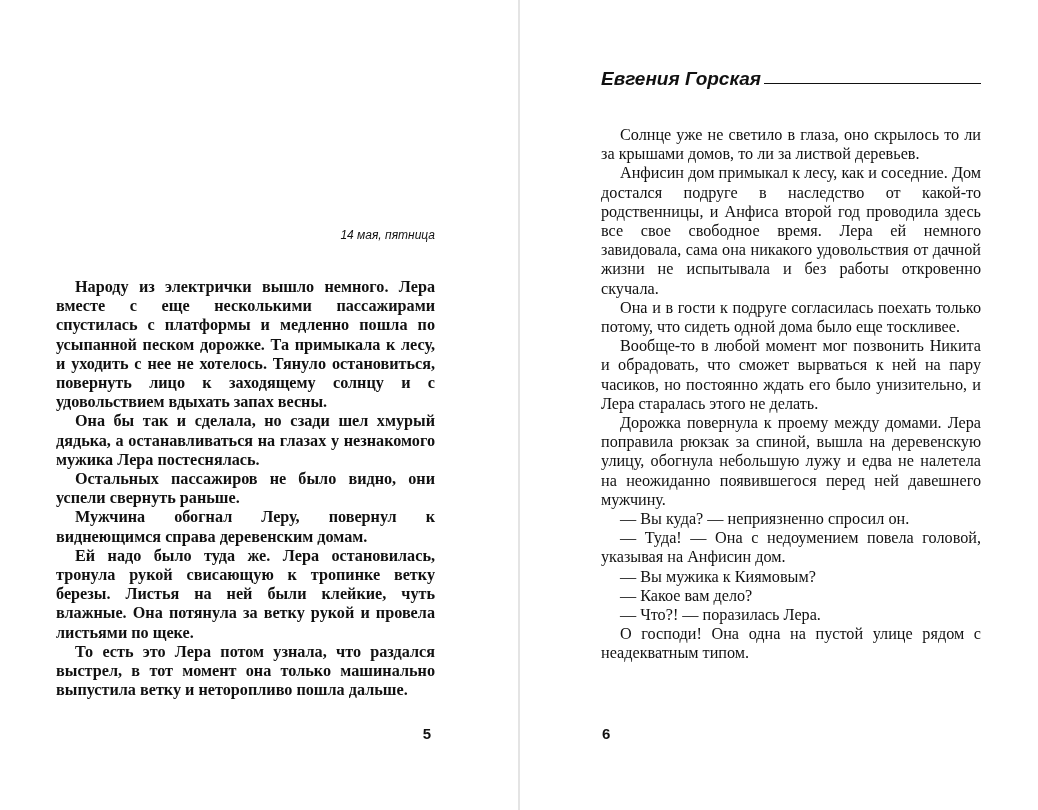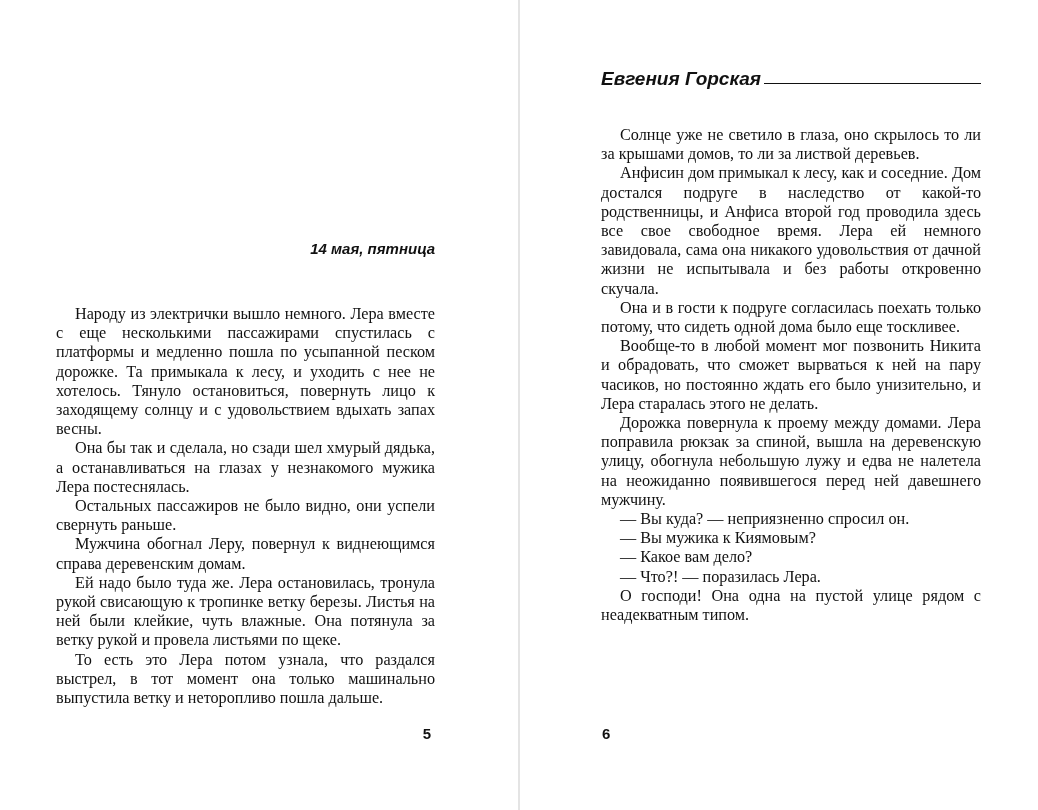--- a/index.html
+++ b/index.html
@@ -37,25 +37,25 @@
       left: 56px;
       width: 379px;
     }
     .page-right {
       left: 601px;
       width: 380px;
     }
     .chapter-title {
       position: absolute;
       right: 0;
-      top: 238px;
+      top: 224px;
       font-family: "Liberation Sans", "DejaVu Sans", sans-serif;
-      font-weight: bold;
+      font-weight: normal;
       font-style: italic;
-      font-size: 15px;
+      font-size: 12px;
       line-height: 22px;
       white-space: nowrap;
     }
     .running-head {
       position: absolute;
       left: 0;
       top: 67px;
       width: 380px;
       display: flex;
       align-items: flex-end;
@@ -79,21 +79,21 @@
     .body-text {
       position: absolute;
       left: 0;
       width: 100%;
       font-size: 16.2px;
       line-height: 19.2px;
       text-align: justify;
       hyphens: manual;
       margin-top: 27px;
     }
-    .page-left .body-text { top: 278px; }
+    .page-left .body-text { top: 251px; font-weight: bold; }
     .page-right .body-text { top: 99px; }
     .body-text p {
       margin: 0;
       text-indent: 19px;
     }
     .page-number {
       position: absolute;
       top: 724px;
       font-family: "Liberation Sans", "DejaVu Sans", sans-serif;
       font-weight: bold;
@@ -128,20 +128,21 @@
       <span class="author">Евгения Горская</span>
       <span class="rule"></span>
     </div>
     <div class="body-text">
       <p>Солнце уже не светило в глаза, оно скрылось то ли за крышами домов, то ли за листвой деревьев.</p>
       <p>Анфисин дом примыкал к лесу, как и соседние. Дом достался подруге в наследство от какой-то родственницы, и Анфиса второй год проводила здесь все свое свободное время. Лера ей немного завидовала, сама она никакого удовольствия от дачной жизни не испытывала и без работы откровенно скучала.</p>
       <p>Она и в гости к подруге согласилась поехать только потому, что сидеть одной дома было еще тоскливее.</p>
       <p>Вообще-то в любой момент мог позвонить Никита и обрадовать, что сможет вырваться к ней на пару часиков, но постоянно ждать его было унизительно, и Лера старалась этого не делать.</p>
       <p>Дорожка повернула к проему между домами. Лера поправила рюкзак за спиной, вышла на деревенскую улицу, обогнула небольшую лужу и едва не налетела на неожиданно появившегося перед ней давешнего мужчину.</p>
       <p>— Вы куда? — неприязненно спросил он.</p>
+      <p>— Туда! — Она с недоумением повела головой, указывая на Анфисин дом.</p>
       <p>— Вы мужика к Киямовым?</p>
       <p>— Какое вам дело?</p>
       <p>— Что?! — поразилась Лера.</p>
       <p>О господи! Она одна на пустой улице рядом с неадекватным типом.</p>
     </div>
     <div class="page-number">6</div>
   </div>
 
 </div>
 

